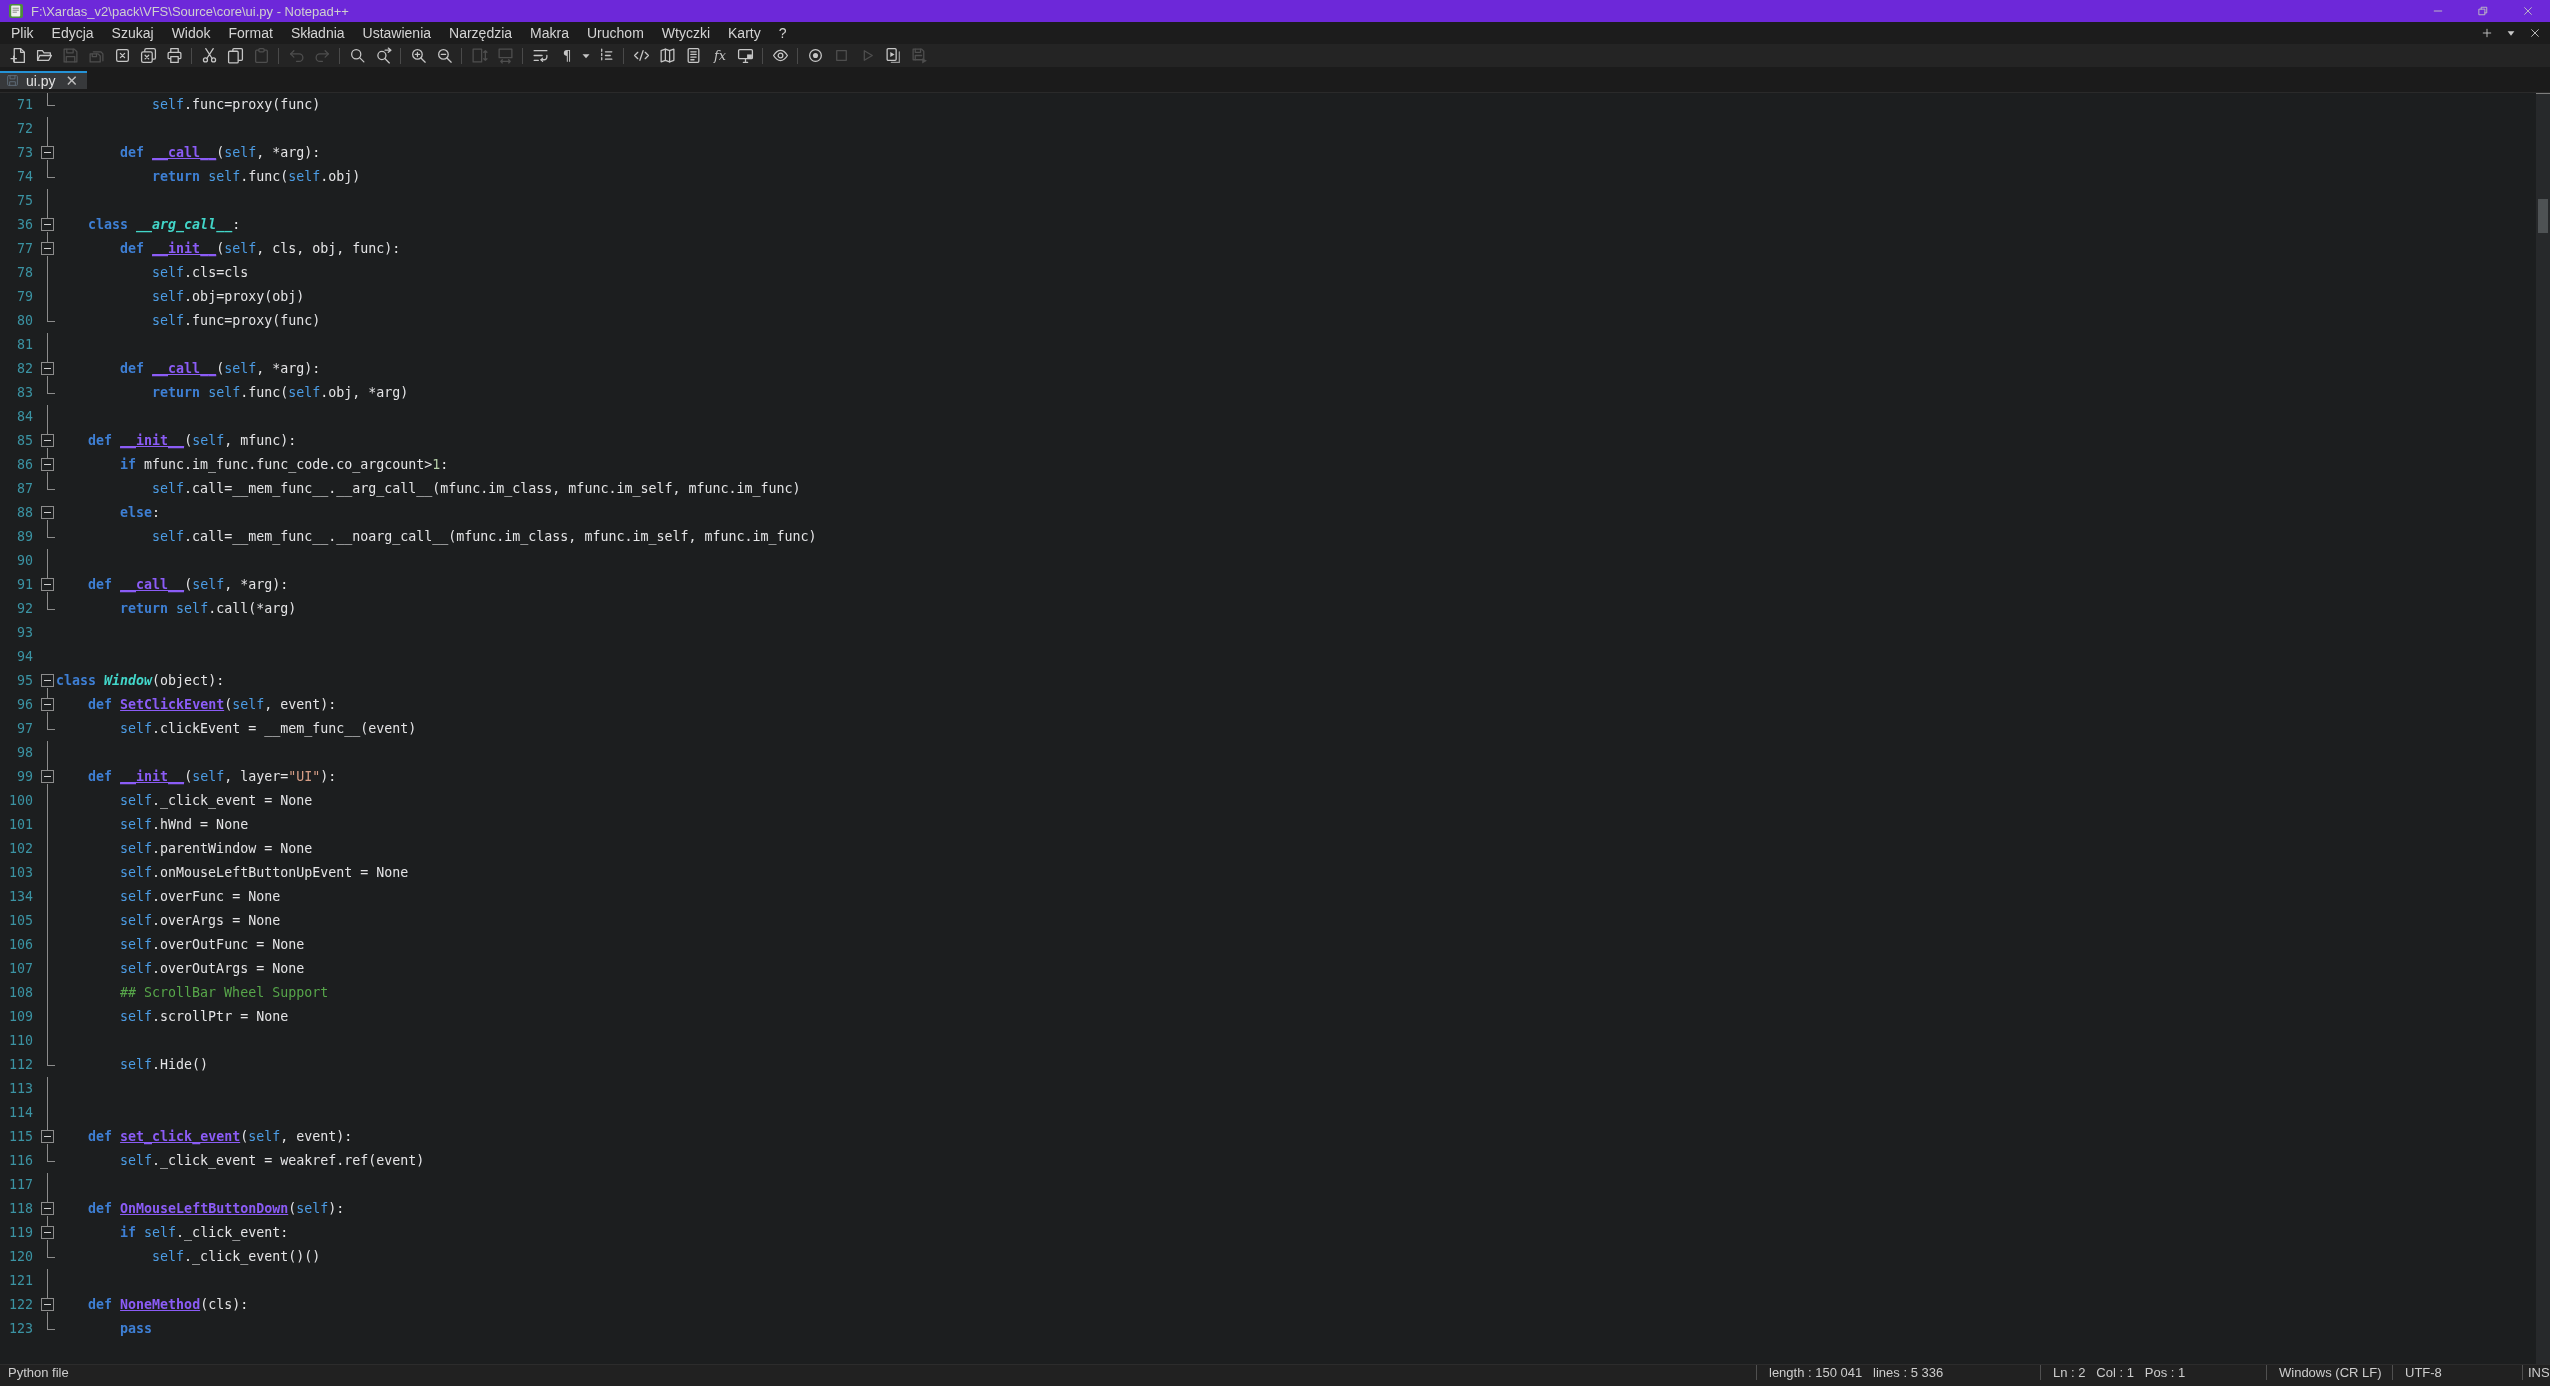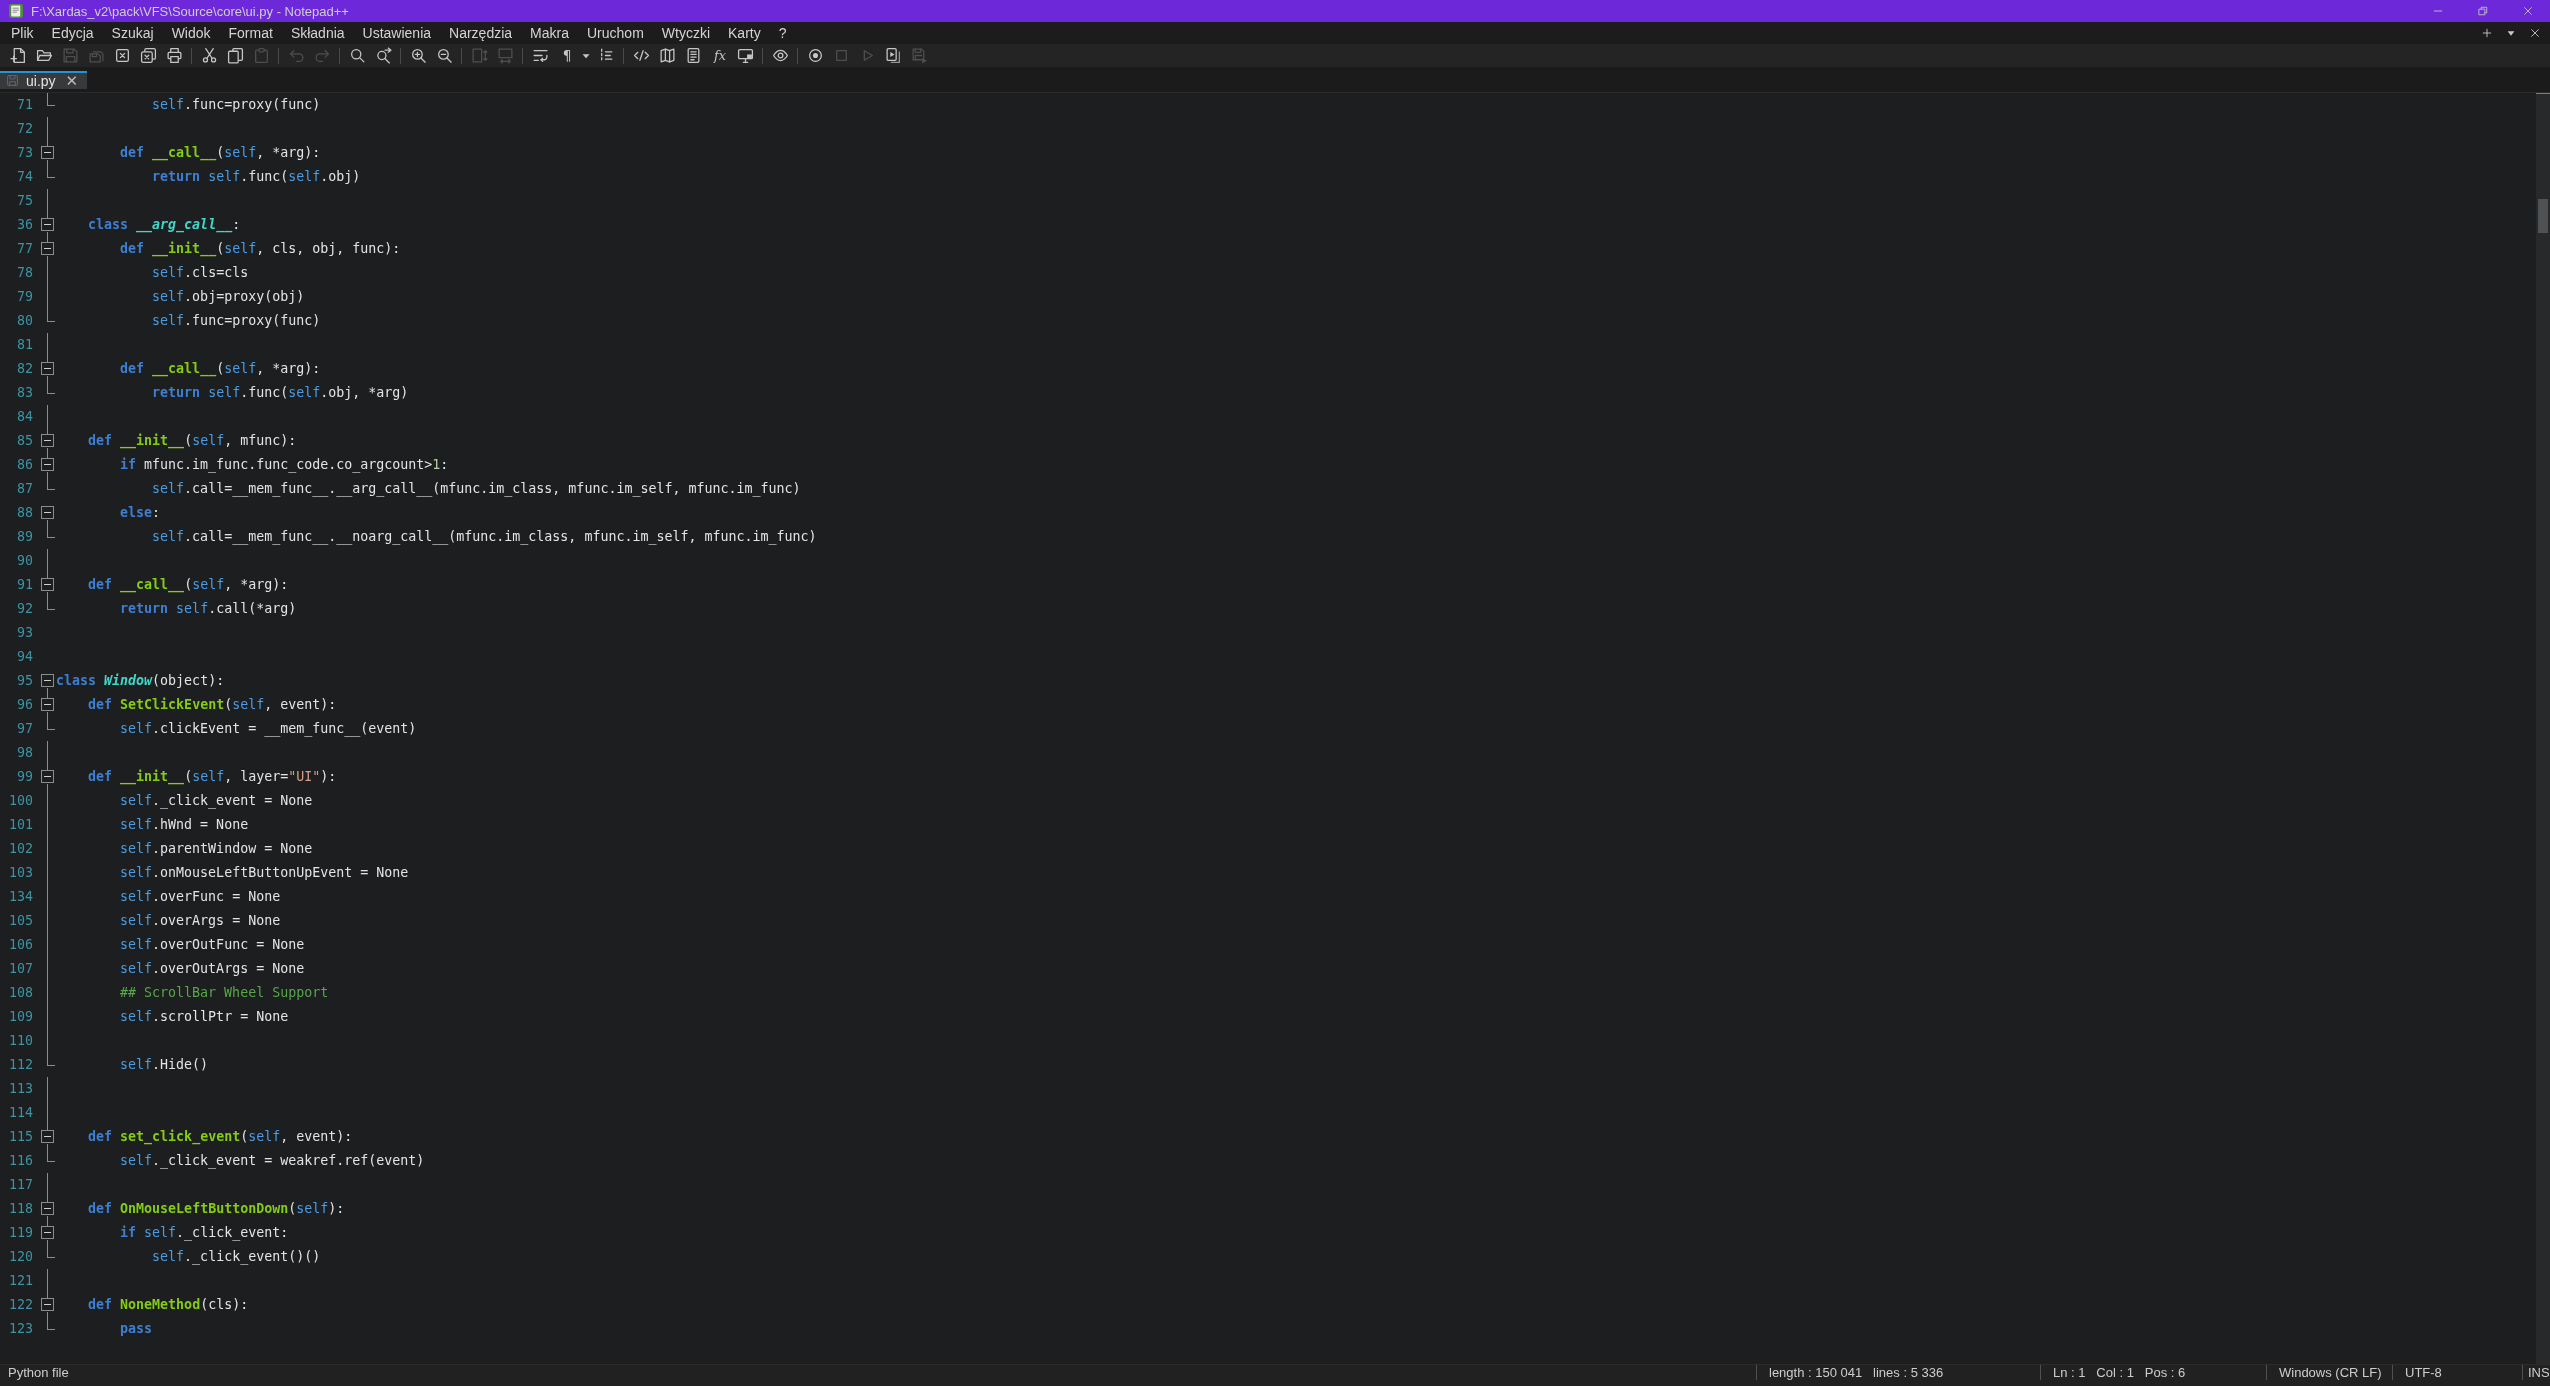--- a/index.html
+++ b/index.html
@@ -45,21 +45,21 @@
         font:13.3px/24px "DejaVu Sans Mono", monospace; }
   .fold { width:16px; flex:none; position:relative; }
   .fold i { display:block; }
   .fv { position:absolute; left:7px; width:1px; background:#8c8c8c; }
   .fh { position:absolute; left:7px; top:12px; width:8px; height:1px; background:#8c8c8c; }
   .fbox { position:absolute; left:1px; top:5px; width:13px; height:13px; border:1px solid #8c8c8c; background:#1c1e1f; }
   .fbox::after { content:""; position:absolute; left:2px; right:2px; top:5px; height:1px; background:#cfcfcf; }
   .codeln { font:13.3px/24px "DejaVu Sans Mono", monospace; white-space:pre; color:#e4e4e6; }
   .t-kw  { color:#3e7fd4; font-weight:bold; }
   .t-self{ color:#4c9ce4; }
-  .t-fn  { color:#84cc16; font-weight:bold; }
+  .t-fn  { color:#8b5cf6; font-weight:bold;text-decoration:underline; }
   .t-cls { color:#42d6c9; font-weight:bold;font-style:italic; }
   .t-str { color:#d69d85; }
   .t-num { color:#b5cea8; }
   .t-com { color:#57a64a; }
   .t-txt { color:#e4e4e6; }
 
   .vscroll { position:absolute; top:0; right:0; bottom:0; width:14px; background:#27292b; border-top:1px solid #7d7d7d; }
   .vthumb { position:absolute; left:2px; right:2px; top:105px; height:34px; background:#4e5254; }
 
   
@@ -774,19 +774,19 @@
         </div>
       </div>
     <div class="vscroll">
       <div class="vthumb"></div>
     </div>
   </div>
 
   <div class="statusbar">
     <div class="sb-left">Python file</div>
     <div class="sb-sec sb-length">length : 150 041   lines : 5 336</div>
-    <div class="sb-sec sb-pos">Ln : 1   Col : 1   Pos : 6</div>
+    <div class="sb-sec sb-pos">Ln : 2   Col : 1   Pos : 1</div>
     <div class="sb-sec sb-eol">Windows (CR LF)</div>
     <div class="sb-sec sb-enc">UTF-8</div>
     <div class="sb-sec sb-ins">INS</div>
   </div>
 
 </div>
 
 </body></html>

